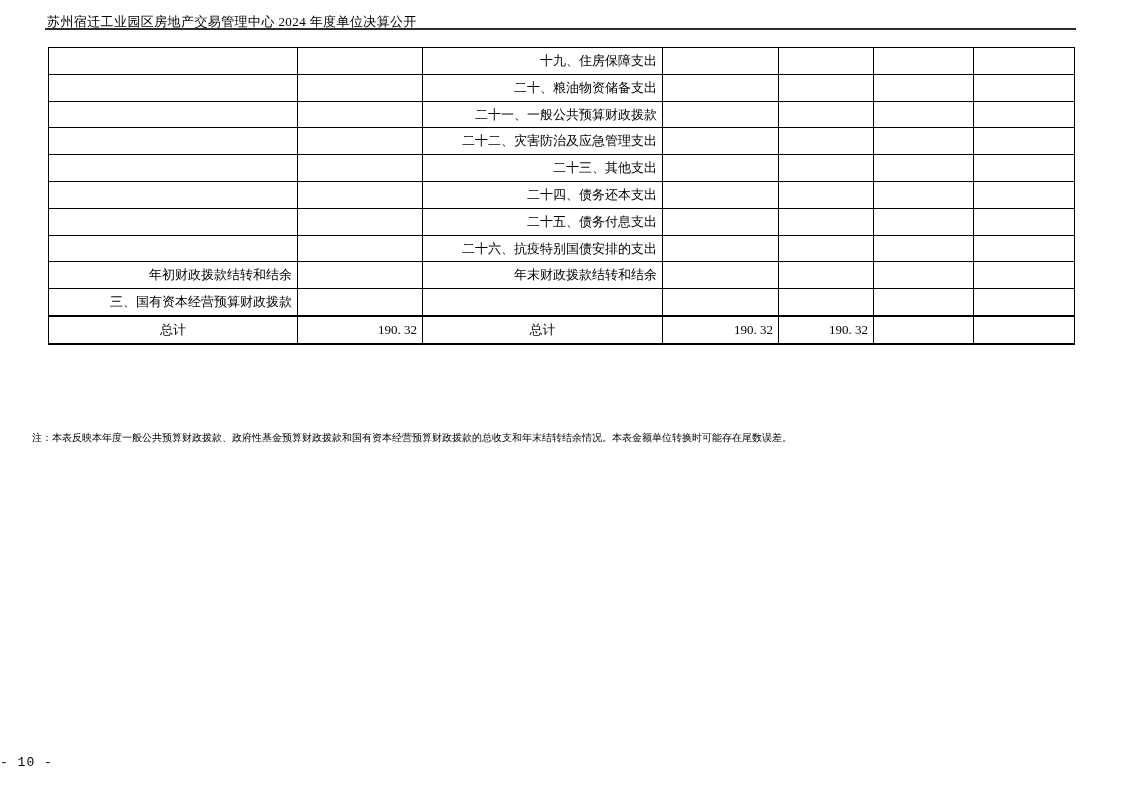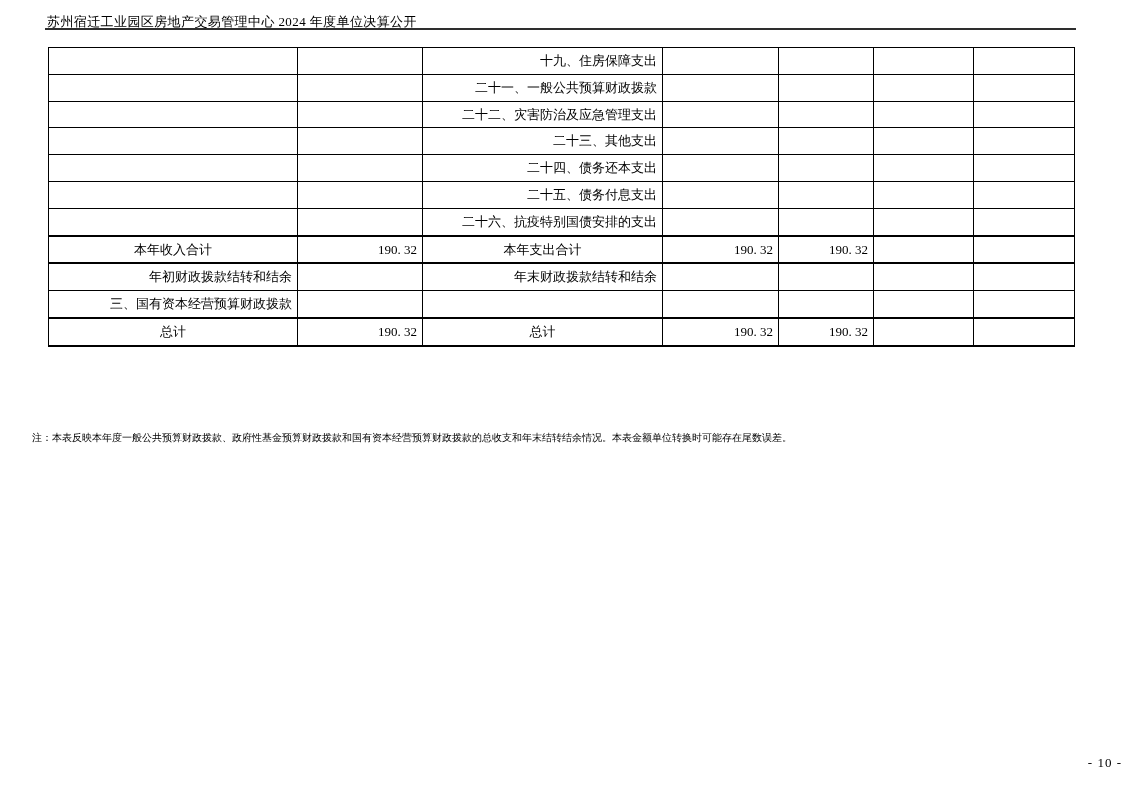--- a/index.html
+++ b/index.html
@@ -61,23 +61,24 @@
     width: 1062px;
     font-size: 10px;
     line-height: 18.5px;
     text-align: justify;
   }
   .page-number {
     position: absolute;
     left: 0;
     top: 755px;
     width: 100%;
-    text-align: right;
+    text-align: left;
     font-size: 13px;
     letter-spacing: 1px;
+    font-family: Liberation Mono, monospace;
   }
 </style>
 </head>
 <body>
 
 <div class="page">
 
   <div class="doc-title">苏州宿迁工业园区房地产交易管理中心 2024 年度单位决算公开</div>
 
   <div class="title-rule"></div>
@@ -98,20 +99,29 @@
           <td class="a-r"></td>
           <td class="a-l">十九、住房保障支出</td>
           <td class="a-r"></td>
           <td class="a-r"></td>
           <td class="a-r"></td>
           <td class="a-r"></td>
         </tr>
         <tr>
           <td class="a-l"></td>
           <td class="a-r"></td>
+          <td class="a-l">二十、粮油物资储备支出</td>
+          <td class="a-r"></td>
+          <td class="a-r"></td>
+          <td class="a-r"></td>
+          <td class="a-r"></td>
+        </tr>
+        <tr>
+          <td class="a-l"></td>
+          <td class="a-r"></td>
           <td class="a-l">二十一、一般公共预算财政拨款</td>
           <td class="a-r"></td>
           <td class="a-r"></td>
           <td class="a-r"></td>
           <td class="a-r"></td>
         </tr>
         <tr>
           <td class="a-l"></td>
           <td class="a-r"></td>
           <td class="a-l">二十二、灾害防治及应急管理支出</td>
@@ -146,29 +156,20 @@
           <td class="a-r"></td>
           <td class="a-r"></td>
           <td class="a-r"></td>
         </tr>
         <tr>
           <td class="a-l"></td>
           <td class="a-r"></td>
           <td class="a-l">二十六、抗疫特别国债安排的支出</td>
           <td class="a-r"></td>
           <td class="a-r"></td>
-          <td class="a-r"></td>
-          <td class="a-r"></td>
-        </tr>
-        <tr class="total-row">
-          <td class="a-c bold">本年收入合计</td>
-          <td class="a-r">190. 32</td>
-          <td class="a-c bold">本年支出合计</td>
-          <td class="a-r">190. 32</td>
-          <td class="a-r">190. 32</td>
           <td class="a-r"></td>
           <td class="a-r"></td>
         </tr>
         <tr>
           <td class="a-l">年初财政拨款结转和结余</td>
           <td class="a-r"></td>
           <td class="a-l">年末财政拨款结转和结余</td>
           <td class="a-r"></td>
           <td class="a-r"></td>
           <td class="a-r"></td>

